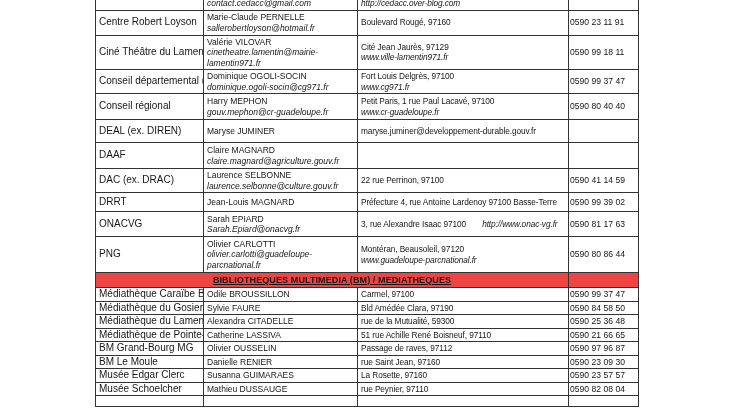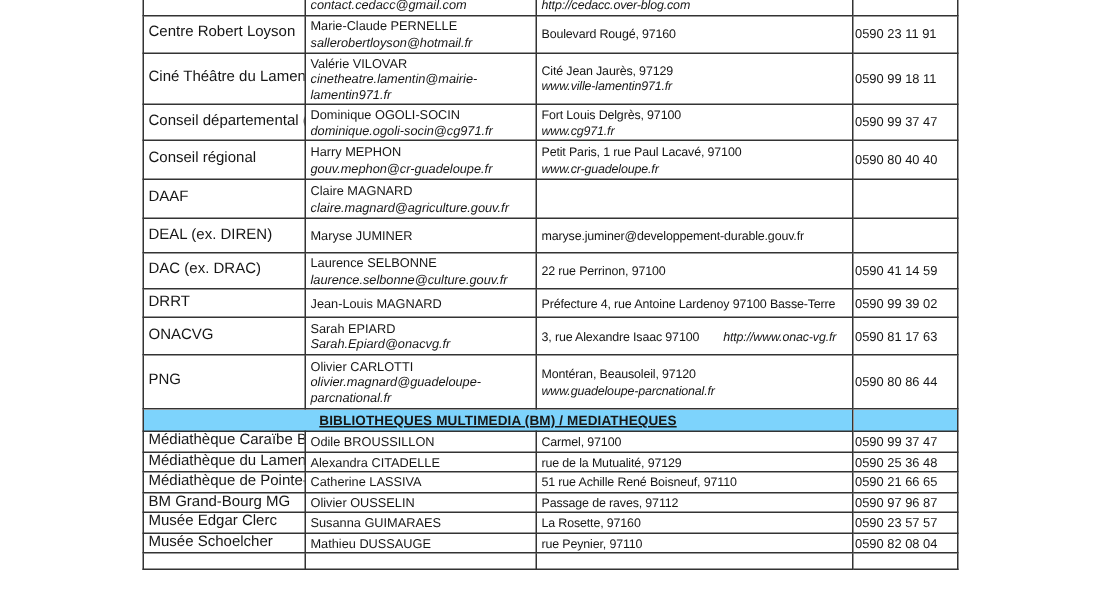--- a/index.html
+++ b/index.html
@@ -9,21 +9,21 @@
         table-layout:fixed;}
   td{border:1px solid #333333;padding:1px 3px;vertical-align:middle;font-size:8.5px;
      line-height:10.5px;overflow:hidden;}
   td.org{font-size:10px;}
   td.contact{font-size:8.5px;}
   td.addr{font-size:8.3px;letter-spacing:-0.1px;}
   td.phone{text-align:left;font-size:8.6px;white-space:nowrap;padding:1px;}
   .ln{white-space:nowrap;}
   .em{font-style:italic;}
   .gap{margin-left:16px;}
-  tr.section td{background:#7dd3fc;}
+  tr.section td{background:#ef4444;}
   td.section-label{text-align:center;font-weight:bold;font-size:9px;letter-spacing:0.1px;}
   .section-text{text-decoration:underline;}
 </style>
 </head>
 <body>
 
 <div class="page">
   <table class="contacts">
     <colgroup>
       <col style="width:108px">
@@ -99,43 +99,43 @@
             <div class="ln"><span class="em">gouv.mephon@cr-guadeloupe.fr</span></div>
           </td>
           <td class="addr">
             <div class="ln"><span>Petit Paris, 1 rue Paul Lacavé, 97100</span></div>
             <div class="ln"><span class="em">www.cr-guadeloupe.fr</span></div>
           </td>
           <td class="phone">
             <div class="ln"><span>0590 80 40 40</span></div>
           </td>
         </tr>
+        <tr style="height: 23px;">
+          <td class="org">
+            <div class="ln"><span>DEAL (ex. DIREN)</span></div>
+          </td>
+          <td class="contact">
+            <div class="ln"><span>Maryse JUMINER</span></div>
+          </td>
+          <td class="addr">
+            <div class="ln"><span>maryse.juminer@developpement-durable.gouv.fr</span></div>
+          </td>
+          <td class="phone"></td>
+        </tr>
         <tr style="height: 26px;">
           <td class="org">
             <div class="ln"><span>DAAF</span></div>
           </td>
           <td class="contact">
             <div class="ln"><span>Claire MAGNARD</span></div>
             <div class="ln"><span class="em">claire.magnard@agriculture.gouv.fr</span></div>
           </td>
           <td class="addr"></td>
           <td class="phone"></td>
         </tr>
-        <tr style="height: 23px;">
-          <td class="org">
-            <div class="ln"><span>DEAL (ex. DIREN)</span></div>
-          </td>
-          <td class="contact">
-            <div class="ln"><span>Maryse JUMINER</span></div>
-          </td>
-          <td class="addr">
-            <div class="ln"><span>maryse.juminer@developpement-durable.gouv.fr</span></div>
-          </td>
-          <td class="phone"></td>
-        </tr>
         <tr style="height: 24px;">
           <td class="org">
             <div class="ln"><span>DAC (ex. DRAC)</span></div>
           </td>
           <td class="contact">
             <div class="ln"><span>Laurence SELBONNE</span></div>
             <div class="ln"><span class="em">laurence.selbonne@culture.gouv.fr</span></div>
           </td>
           <td class="addr">
             <div class="ln"><span>22 rue Perrinon, 97100</span></div>
@@ -172,21 +172,21 @@
           <td class="phone">
             <div class="ln"><span>0590 81 17 63</span></div>
           </td>
         </tr>
         <tr style="height: 36px;">
           <td class="org">
             <div class="ln"><span>PNG</span></div>
           </td>
           <td class="contact">
             <div class="ln"><span>Olivier CARLOTTI</span></div>
-            <div class="ln"><span class="em">olivier.magnard@guadeloupe-</span></div>
+            <div class="ln"><span class="em">olivier.carlotti@guadeloupe-</span></div>
             <div class="ln"><span class="em">parcnational.fr</span></div>
           </td>
           <td class="addr">
             <div class="ln"><span>Montéran, Beausoleil, 97120</span></div>
             <div class="ln"><span class="em">www.guadeloupe-parcnational.fr</span></div>
           </td>
           <td class="phone">
             <div class="ln"><span>0590 80 86 44</span></div>
           </td>
         </tr>
@@ -203,27 +203,41 @@
           </td>
           <td class="addr">
             <div class="ln"><span>Carmel, 97100</span></div>
           </td>
           <td class="phone">
             <div class="ln"><span>0590 99 37 47</span></div>
           </td>
         </tr>
         <tr style="height: 13px;">
           <td class="org">
+            <div class="ln"><span>Médiathèque du Gosier</span></div>
+          </td>
+          <td class="contact">
+            <div class="ln"><span>Sylvie FAURE</span></div>
+          </td>
+          <td class="addr">
+            <div class="ln"><span>Bld Amédée Clara, 97190</span></div>
+          </td>
+          <td class="phone">
+            <div class="ln"><span>0590 84 58 50</span></div>
+          </td>
+        </tr>
+        <tr style="height: 13px;">
+          <td class="org">
             <div class="ln"><span>Médiathèque du Lamentin</span></div>
           </td>
           <td class="contact">
             <div class="ln"><span>Alexandra CITADELLE</span></div>
           </td>
           <td class="addr">
-            <div class="ln"><span>rue de la Mutualité, 97129</span></div>
+            <div class="ln"><span>rue de la Mutualité, 59300</span></div>
           </td>
           <td class="phone">
             <div class="ln"><span>0590 25 36 48</span></div>
           </td>
         </tr>
         <tr style="height: 13px;">
           <td class="org">
             <div class="ln"><span>Médiathèque de Pointe-à-Pitre</span></div>
           </td>
           <td class="contact">
@@ -241,20 +255,34 @@
             <div class="ln"><span>BM Grand-Bourg MG</span></div>
           </td>
           <td class="contact">
             <div class="ln"><span>Olivier OUSSELIN</span></div>
           </td>
           <td class="addr">
             <div class="ln"><span>Passage de raves, 97112</span></div>
           </td>
           <td class="phone">
             <div class="ln"><span>0590 97 96 87</span></div>
+          </td>
+        </tr>
+        <tr style="height: 13px;">
+          <td class="org">
+            <div class="ln"><span>BM Le Moule</span></div>
+          </td>
+          <td class="contact">
+            <div class="ln"><span>Danielle RENIER</span></div>
+          </td>
+          <td class="addr">
+            <div class="ln"><span>rue Saint Jean, 97160</span></div>
+          </td>
+          <td class="phone">
+            <div class="ln"><span>0590 23 09 30</span></div>
           </td>
         </tr>
         <tr style="height: 11px;">
           <td class="org">
             <div class="ln"><span>Musée Edgar Clerc</span></div>
           </td>
           <td class="contact">
             <div class="ln"><span>Susanna GUIMARAES</span></div>
           </td>
           <td class="addr">

